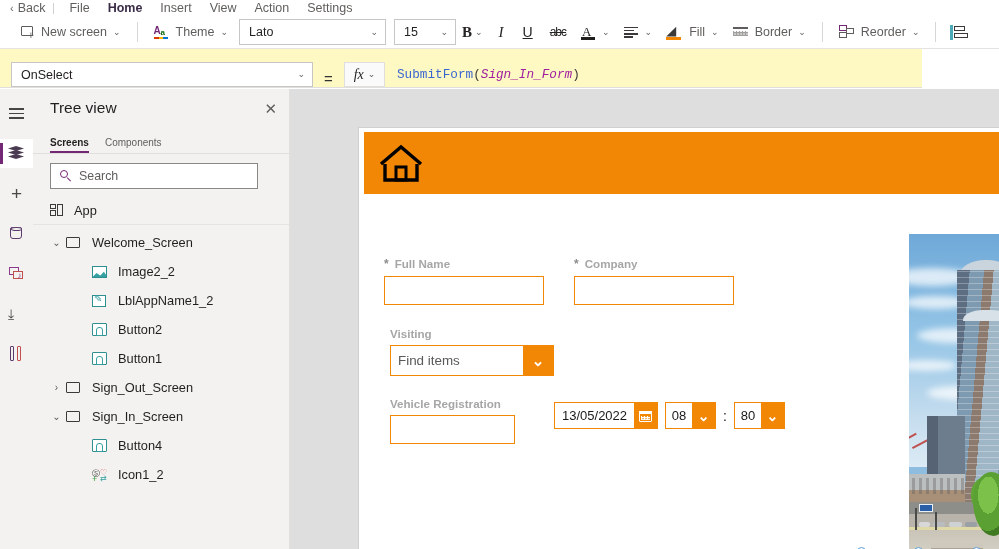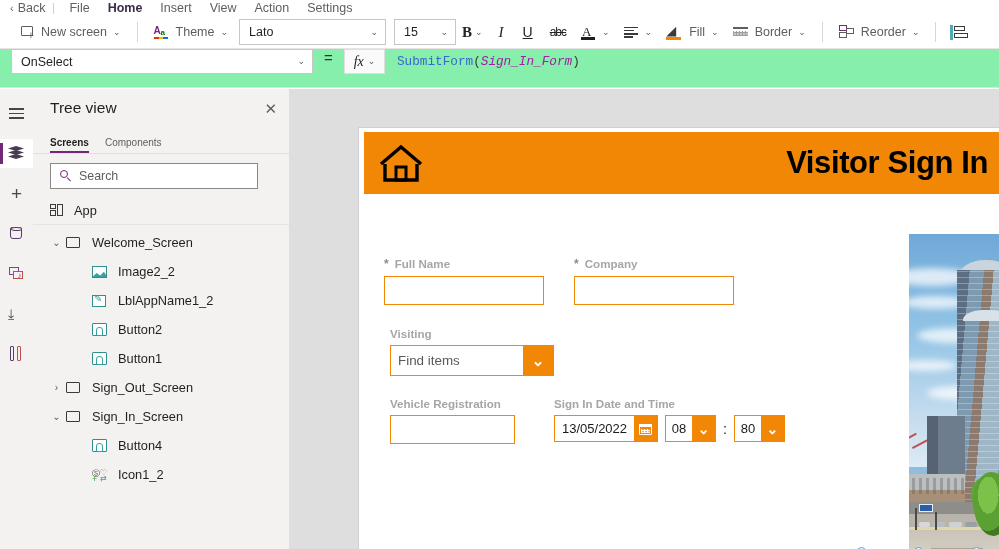--- a/index.html
+++ b/index.html
@@ -133,23 +133,23 @@
   .ico-reorder i:nth-child(3){ left: 0; top: 7px; width: 8px; height: 6px; border-color:#605e5c;}
 
   
   .ico-alignobj { position: relative; width: 18px; height: 15px; }
   .ico-alignobj .ln { position: absolute; left: 0; top: 0; width: 2.6px; height: 15px; background: #4bacb8; }
   .ico-alignobj .r1 { position: absolute; left: 4px; top: 1px; width: 11px; height: 5px; border: 1.4px solid #3b3a39; }
   .ico-alignobj .r2 { position: absolute; left: 4px; top: 8px; width: 14px; height: 5px; border: 1.4px solid #3b3a39; }
 
   
   .formulabar {
-    position: absolute; left: 0; top: 49px; width: 999px; height: 39px;
-    background: #86efac; border-bottom: 1px solid #e1dfdd;
-    display: flex; align-items: flex-start; padding: 0 0 0 11px;
+    position: absolute; left: 0; top: 49px; width: 922px; height: 39px;
+    background: #fef9c3; border-bottom: 1px solid #e1dfdd;
+    display: flex; align-items: flex-end; padding: 0 0 0 11px;
   }
   .prop-select {
     width: 302px; height: 25px; border: 1px solid #c8c6c4; background: #fff;
     display: flex; align-items: center; justify-content: space-between;
     padding: 0 7px 0 9px; font-size: 12.5px; color: #201f1e;
   }
   .eq-sign { width: 31px; text-align: center; font-size: 15px; color: #333; }
   .fx-box {
     height: 25px; min-width: 41px;
     border: 1px solid #e1dfdd; background: #fafafa;
@@ -792,21 +792,20 @@
     <div class="app-screen">
 
       <div class="scr-header">
         <span class="ico-home">
           <svg viewBox="0 0 46 40" width="46" height="40" aria-hidden="true">
             <path d="M3 21 L23 4 L43 21" fill="none" stroke="#000" stroke-width="3.4" stroke-linejoin="miter"></path>
             <path d="M7 21 L7 37 L39 37 L39 21" fill="none" stroke="#000" stroke-width="3.4"></path>
             <rect x="18" y="24" width="10" height="13" fill="none" stroke="#000" stroke-width="3"></rect>
           </svg>
         </span>
-        <span class="scr-title">Visitor Sign In</span>
       </div>
 
       <div class="form-area">
 
         <div class="fld" style="left:20px; top:55px; width:160px;">
           <div class="fld-label">
             <span class="req-star">*</span>
             <span>Full Name</span>
           </div>
           <div class="fld-input"></div>
@@ -831,23 +830,20 @@
         </div>
 
         <div class="fld" style="left:26px; top:195px; width:125px;">
           <div class="fld-label">
             <span>Vehicle Registration</span>
           </div>
           <div class="fld-input"></div>
         </div>
 
         <div class="fld" style="left:190px; top:195px;">
-          <div class="fld-label">
-            <span>Sign In Date and Time</span>
-          </div>
           <div class="dt-row">
             <div class="dt-date">
               <span class="val">13/05/2022</span>
               <span class="cal">
                 <span class="ico-cal">
                     <span class="bx"></span>
                     <span class="hd"></span>
                     <span class="g"></span>
                   </span>
               </span>

